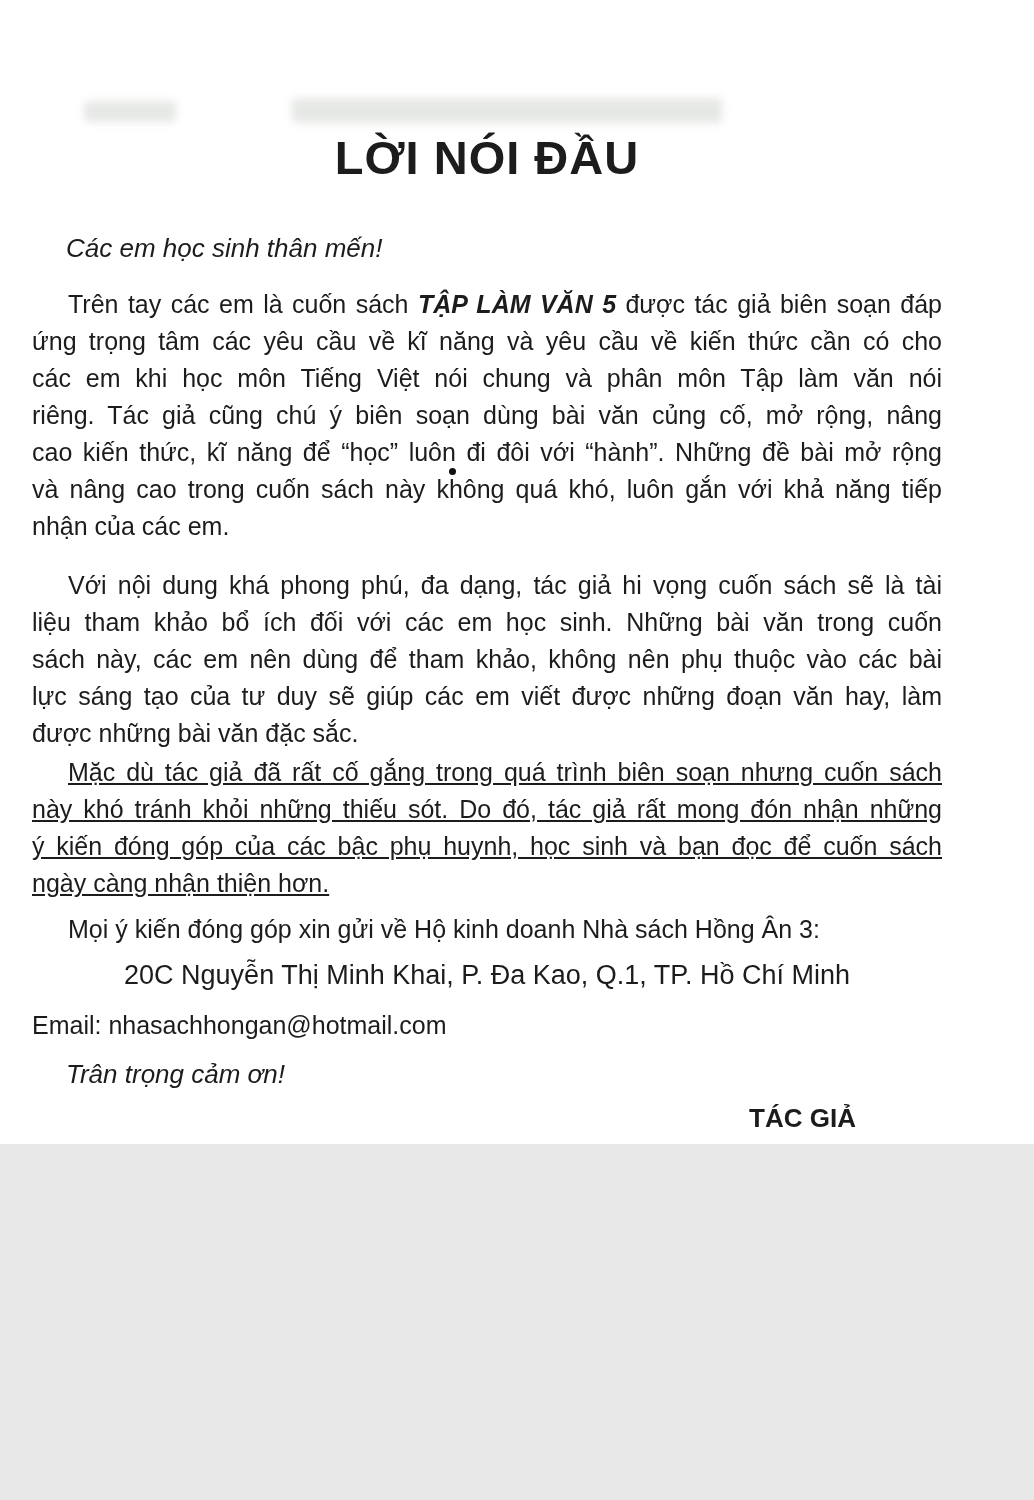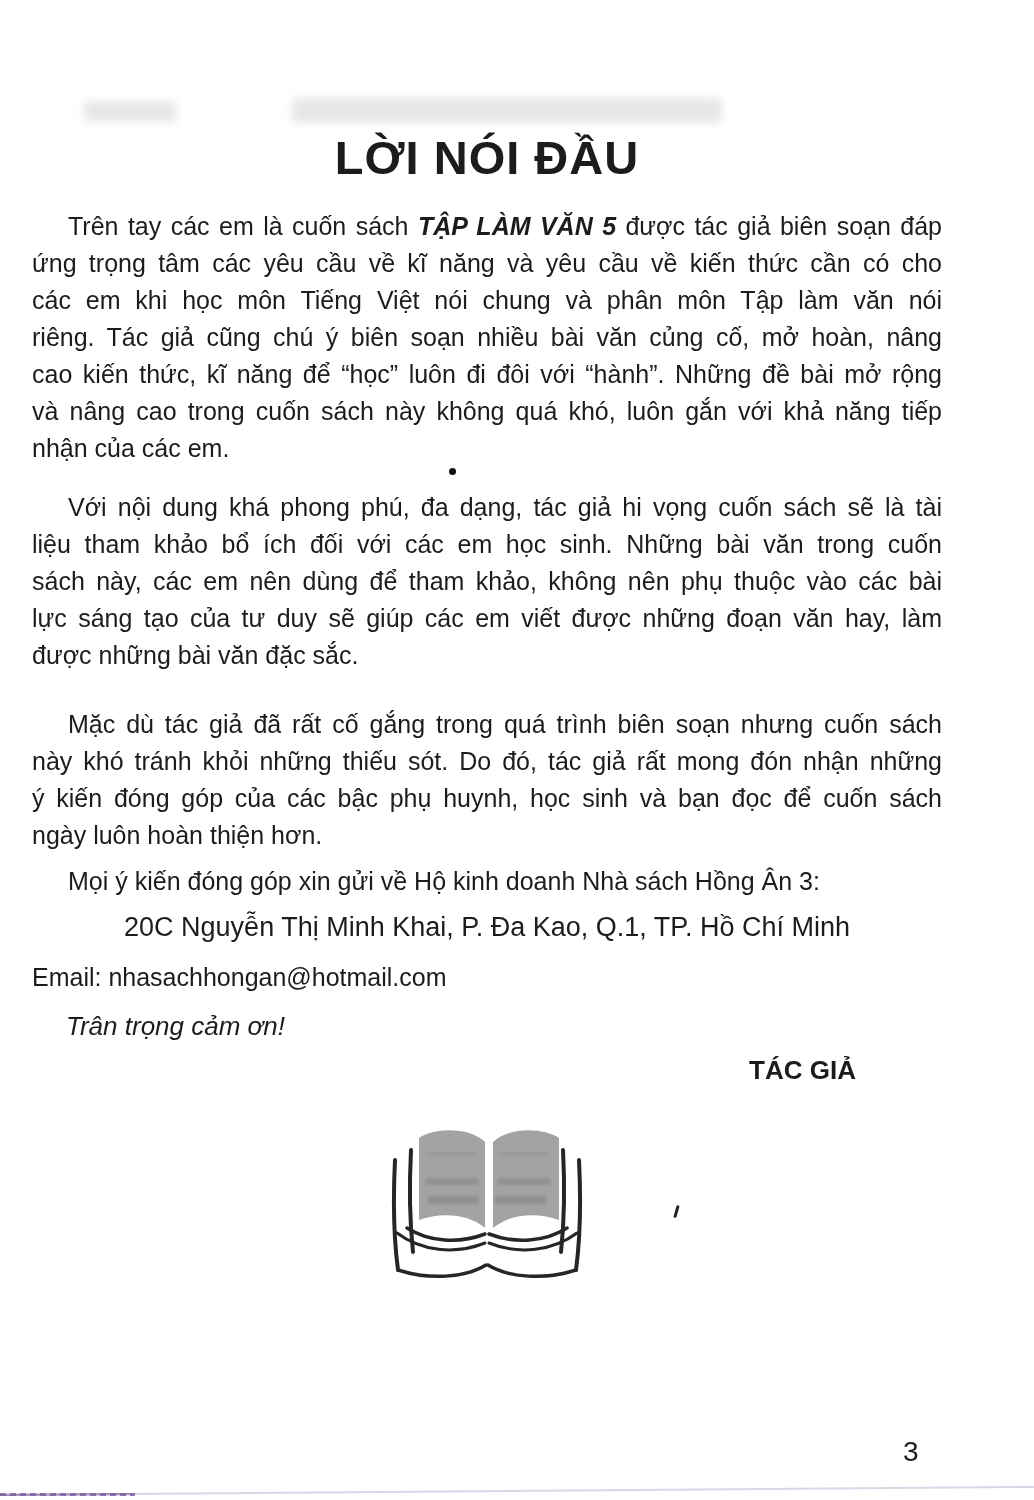--- a/index.html
+++ b/index.html
@@ -1,18 +1,18 @@
 <!DOCTYPE html>
 <html style="--paper: #ffffff; --ink: #1c1c1c; --logo-gray: #a3a3a3; --logo-stroke: #262626; --scan-line: #a998c9;"><head>
 <meta charset="utf-8">
 <style>
   html,body{margin:0;padding:0;background:#e8e8e8;}
   .page{
     position:relative;
-    width:1034px;height:1500px;
+    width:1034px;height:1144px;
     margin:0 auto;
     background:var(--paper,#ffffff);
     color:var(--ink,#1c1c1c);
     font-family:"Liberation Sans", sans-serif;
     box-sizing:border-box;
     padding:130px 92px 0 32px;
     overflow:hidden;
   }
   .title{
     margin:0;
@@ -25,21 +25,21 @@
   .salutation{
     margin:46px 0 0;
     font-style:italic;
     font-size:26px;
     line-height:32px;
     padding-left:34px;
   }
   .para{font-size:25px;line-height:37px;margin:0;}
   .p1{margin-top:22px;}
   .p2{margin-top:22px;}
-  .p3{margin-top:32px;}
+  .p3{margin-top:2px;text-decoration:underline;}
   .jl{text-align:justify;text-align-last:justify;}
   .ll{text-align:left;}
   .ind{padding-left:36px;}
   .bi{font-weight:bold;font-style:italic;}
   .contact{margin:12px 0 0;font-size:25px;line-height:30px;padding-left:36px;}
   .address{margin:16px 0 0;font-size:27px;line-height:30px;text-align:center;}
   .email{margin:20px 0 0;font-size:25px;line-height:30px;text-align:left;}
   .closing{margin:18px 0 0;font-style:italic;font-size:26px;line-height:32px;padding-left:34px;}
   .author{margin:12px 0 1px;font-size:26px;line-height:32px;font-weight:bold;text-align:right;padding-right:86px;}
   .logo{display:block;width:240px;height:170px;margin:36px 0 0 335px;}
@@ -62,44 +62,45 @@
 </head>
 <body>
 
 <div class="page">
 
   <div class="ghost g1"></div>
   <div class="ghost g2"></div>
 
   <h1 class="title">LỜI NÓI ĐẦU</h1>
 
+  <p class="salutation">Các em học sinh thân mến!</p>
 
   <div class="para p1">
     <div class="jl ind"><span>Trên tay các em là cuốn sách </span><span class="bi">TẬP LÀM VĂN 5</span><span> được tác giả biên soạn đáp</span></div>
     <div class="jl">ứng trọng tâm các yêu cầu về kĩ năng và yêu cầu về kiến thức cần có cho</div>
     <div class="jl">các em khi học môn Tiếng Việt nói chung và phân môn Tập làm văn nói</div>
-    <div class="jl">riêng. Tác giả cũng chú ý biên soạn nhiều bài văn củng cố, mở hoàn, nâng</div>
+    <div class="jl">riêng. Tác giả cũng chú ý biên soạn dùng bài văn củng cố, mở rộng, nâng</div>
     <div class="jl">cao kiến thức, kĩ năng để “học” luôn đi đôi với “hành”. Những đề bài mở rộng</div>
     <div class="jl">và nâng cao trong cuốn sách này không quá khó, luôn gắn với khả năng tiếp</div>
     <div class="ll">nhận của các em.</div>
   </div>
 
   <div class="para p2">
     <div class="jl ind">Với nội dung khá phong phú, đa dạng, tác giả hi vọng cuốn sách sẽ là tài</div>
     <div class="jl">liệu tham khảo bổ ích đối với các em học sinh. Những bài văn trong cuốn</div>
     <div class="jl">sách này, các em nên dùng để tham khảo, không nên phụ thuộc vào các bài</div>
     <div class="jl">lực sáng tạo của tư duy sẽ giúp các em viết được những đoạn văn hay, làm</div>
     <div class="ll">được những bài văn đặc sắc.</div>
   </div>
 
   <div class="para p3">
     <div class="jl ind">Mặc dù tác giả đã rất cố gắng trong quá trình biên soạn nhưng cuốn sách</div>
     <div class="jl">này khó tránh khỏi những thiếu sót. Do đó, tác giả rất mong đón nhận những</div>
     <div class="jl">ý kiến đóng góp của các bậc phụ huynh, học sinh và bạn đọc để cuốn sách</div>
-    <div class="ll">ngày luôn hoàn thiện hơn.</div>
+    <div class="ll">ngày càng nhận thiện hơn.</div>
   </div>
 
   <p class="contact">Mọi ý kiến đóng góp xin gửi về Hộ kinh doanh Nhà sách Hồng Ân 3:</p>
   <p class="address">20C Nguyễn Thị Minh Khai, P. Đa Kao, Q.1, TP. Hồ Chí Minh</p>
   <p class="email">Email: nhasachhongan@hotmail.com</p>
 
   <p class="closing">Trân trọng cảm ơn!</p>
   <p class="author">TÁC GIẢ</p>
 
   <span class="dot"></span>

